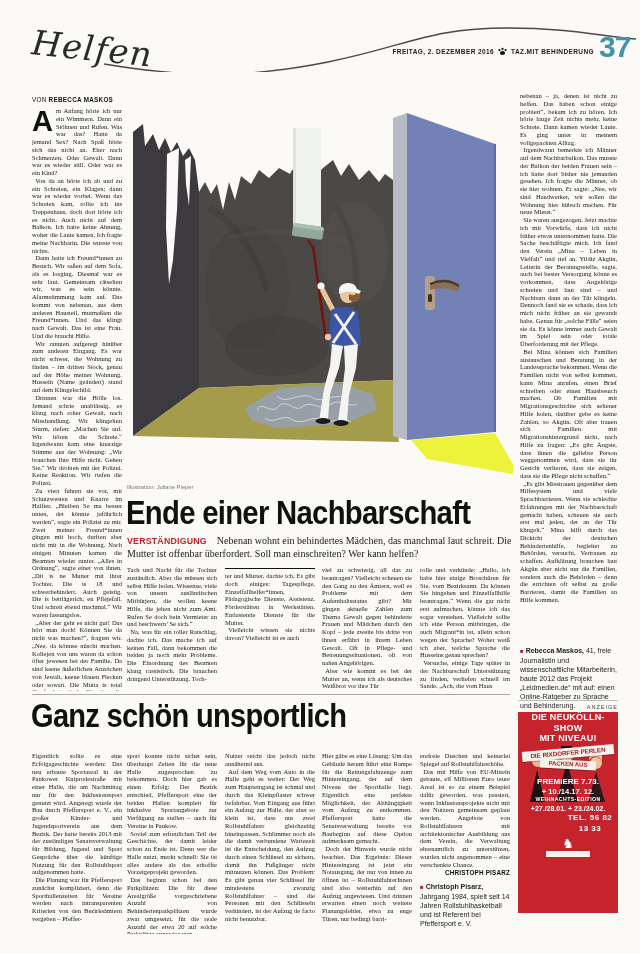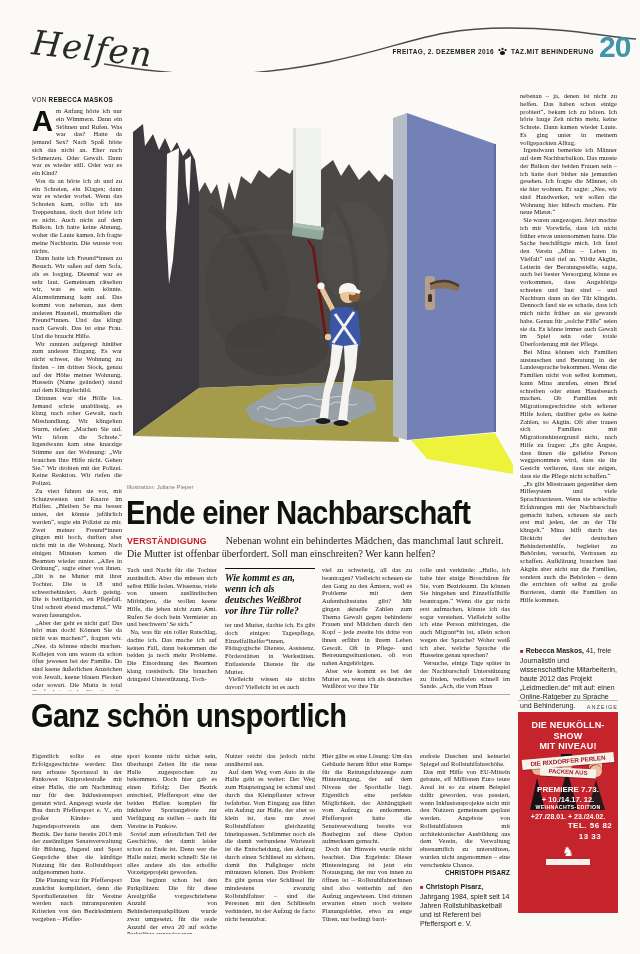--- a/index.html
+++ b/index.html
@@ -21,21 +21,21 @@
   .a1-byline{position:absolute;left:32px;top:96px;font:400 6.3px/8px "Liberation Sans",sans-serif;
              letter-spacing:.3px;color:#111;}
   .a1-byline b{font-weight:700;}
   .a1-col1{left:32px;top:107px;height:584px;}
   .dropcap{float:left;font:700 29px/27px "Liberation Sans",sans-serif;padding:1px 3px 0 0;color:#111;}
   .illu{position:absolute;left:127px;top:88px;}
   .illu-caption{position:absolute;left:127px;top:484px;font:5.8px/7px "Liberation Sans",sans-serif;color:#777;}
   .a1-headline{position:absolute;left:126px;top:495px;font:700 34px/34px "Liberation Sans",sans-serif;
                letter-spacing:-.8px;transform:scaleX(.86);transform-origin:0 0;white-space:nowrap;color:#111;}
   .kicker{position:absolute;font:400 10px/13px "Liberation Serif",serif;color:#1a1a1a;}
-  .kicker .klabel{font:700 8.8px "Liberation Sans",sans-serif;color:#c7202c;letter-spacing:.2px;margin-right:19px;}
+  .kicker .klabel{font:700 8.8px "Liberation Sans",sans-serif;color:#c7202c;letter-spacing:.2px;margin-right:10px;}
   .a1-kicker{left:127px;top:534px;width:386px;}
   .a1-col2{left:127px;top:566px;height:124px;}
   .a1-col3{position:absolute;left:225px;top:566px;width:90px;height:124px;overflow:hidden;}
   .quote-rule{border-top:1.6px solid #111;width:100%;margin:2px 0 3px;}
   .pull-quote{font:italic 700 9.6px/11px "Liberation Serif",serif;color:#111;margin-bottom:5px;}
   .a1-col3-text{font:6.5px/7.75px "Liberation Serif",serif;text-align:justify;white-space:pre-line;hyphens:auto;}
   .a1-col4{left:322px;top:566px;height:124px;}
   .a1-col5{left:420px;top:566px;height:124px;}
   .a1-col6{left:520px;top:92px;width:97px;height:549px;}
   .bio{position:absolute;font:400 7px/9px "Liberation Sans",sans-serif;color:#222;text-align:left;}
@@ -58,21 +58,21 @@
            white-space:pre-line;hyphens:auto;color:#161616;}
   .a2-author{text-align:right;font:700 6.3px/9px "Liberation Sans",sans-serif;letter-spacing:.2px;color:#111;}
   .a2-bio{position:relative;margin-top:5px;font:400 7px/9px "Liberation Sans",sans-serif;color:#222;}
   .a2-bio .bull{color:#b0252c;margin-right:2px;font-size:6px;}
   .a2-bio .bname{font-weight:700;}
   
   .anzeige-label{position:absolute;left:518px;top:704px;width:100px;text-align:right;
                  font:400 5.5px/7px "Liberation Sans",sans-serif;letter-spacing:1px;color:#444;}
   .ad-box{position:absolute;left:518px;top:712px;width:100px;height:201px;background:#c5242c;
           text-align:center;color:#fff;font-family:"Liberation Sans",sans-serif;overflow:hidden;}
-  .ad-h{font:700 9px/10.5px "Liberation Sans",sans-serif;letter-spacing:.2px;padding-top:8px;white-space:pre-line;}
+  .ad-h{font:700 9px/10.5px "Liberation Sans",sans-serif;letter-spacing:.2px;padding-top:0;white-space:pre-line;}
   .ad-performers{display:block;margin:2px auto 0;}
   .ribbon{background:#f6f3ec;color:#a41d24;font:700 6.2px/10px "Liberation Sans",sans-serif;
           width:92px;margin:-54px auto 0;transform:rotate(-5deg);box-shadow:0 1px 0 rgba(0,0,0,.25);}
   .ribbon2{width:56px;margin:2px auto 0;transform:rotate(3deg);font-size:6px;line-height:9px;}
   .ad-l1{font:700 8px/10px "Liberation Sans",sans-serif;margin-top:8px;}
   .ad-l2{font:700 7.5px/9.5px "Liberation Sans",sans-serif;}
   .ad-l3{font:700 5.2px/7.5px "Liberation Sans",sans-serif;letter-spacing:.4px;}
   .ad-l4{font:700 7px/9.5px "Liberation Sans",sans-serif;}
   .ad-l5{font:700 8px/10.5px "Liberation Sans",sans-serif;letter-spacing:.5px;margin-left:44px;}
   .ad-logo{margin-top:4px;}
@@ -91,21 +91,21 @@
   <div class="m-dateline">
     <span>FREITAG, 2. DEZEMBER 2016</span>
     <svg width="9" height="9" viewBox="0 0 9 9" fill="#111">
       <ellipse cx="4.5" cy="6" rx="2.6" ry="2.1"></ellipse>
         <circle cx="1.4" cy="3" r="1.1"></circle>
       <circle cx="4.5" cy="1.9" r="1.1"></circle>
         <circle cx="7.6" cy="3" r="1.1"></circle>
     </svg>
     <span>TAZ.MIT BEHINDERUNG</span>
   </div>
-  <div class="m-pagenum">20</div>
+  <div class="m-pagenum">37</div>
 
   <div class="a1-byline">
     <span>VON</span>
     <b>REBECCA MASKOS</b>
   </div>
 
   <div class="bodycol w90 a1-col1"><span class="dropcap">A</span><span>m Anfang hörte ich nur ein Wimmern. Dann ein Stöhnen und Rufen. Was war das? Hatte da jemand Sex? Nach Spaß hörte sich das nicht an. Eher nach Schmerzen. Oder Gewalt. Dann war es wieder still. Oder war es ein Kind?
  Von da an hörte ich ab und zu ein Schreien, ein Klagen; dann war es wieder vorbei. Wenn das Schreien kam, rollte ich ins Treppenhaus, doch dort hörte ich es nicht. Auch nicht auf dem Balkon. Ich hatte keine Ahnung, woher die Laute kamen. Ich fragte meine Nachbarin. Die wusste von nichts.
  Dann hatte ich Freund*innen zu Besuch. Wir saßen auf dem Sofa, als es losging. Diesmal war es sehr laut. Gemeinsam rätselten wir, was es sein könnte. Alarmstimmung kam auf. Das kommt von nebenan, aus dem anderen Hausteil, mutmaßten die Freund*innen. Und das klingt nach Gewalt. Das ist eine Frau. Und die braucht Hilfe.
  Wir rannten aufgeregt hinüber zum anderen Eingang. Es war nicht schwer, die Wohnung zu finden – im dritten Stock, genau auf der Höhe meiner Wohnung. Hussein (Name geändert) stand auf dem Klingelschild.
@@ -184,21 +184,20 @@
   <div class="a1-headline">Ende einer Nachbarschaft</div>
   <div class="kicker a1-kicker">
     <span class="klabel">VERSTÄNDIGUNG</span><span>Nebenan wohnt ein behindertes Mädchen, das manchmal laut schreit. Die Mutter ist offenbar überfordert. Soll man einschreiten? Wer kann helfen?</span>
   </div>
 
   <div class="bodycol w90 a1-col2">Tach und Nacht für die Tochter zuständich. Aber die müssen sich selbst Hilfe holen. Wissense, viele von unsern ausländischen Mitbürjern, die wollen keene Hilfe, die jehen nicht zum Amt. Rufen Se doch bein Vermieter an und beschwern’ Se sich.“
  Na, was für ein toller Ratschlag, dachte ich. Das mache ich auf keinen Fall, dann bekommen die beiden ja noch mehr Probleme. Die Einordnung des Beamten klang rassistisch. Die brauchen dringend Unterstützung. Toch-</div>
 
   <div class="a1-col3">
     <div class="quote-rule"></div>
-    <div class="pull-quote">Wie kommt es an, wenn ich als deutsches Weißbrot vor ihre Tür rolle?</div>
     <div class="a1-col3-text">ter und Mutter, dachte ich. Es gibt doch einiges: Tagespflege, Einzelfallhelfer*innen, Pädagogische Dienste, Assistenz. Förderstätten in Werkstätten. Entlastende Dienste für die Mutter.
  Vielleicht wissen sie nichts davon? Vielleicht ist es auch</div>
   </div>
 
   <div class="bodycol w90 a1-col4">viel zu schwierig, all das zu beantragen? Vielleicht scheuen sie den Gang zu den Ämtern, weil es Probleme mit dem Aufenthaltsstatus gibt? Mir gingen aktuelle Zahlen zum Thema Gewalt gegen behinderte Frauen und Mädchen durch den Kopf – jede zweite bis dritte von ihnen erfährt in ihrem Leben Gewalt. Oft in Pflege- und Betreuungssituationen, oft von nahen Angehörigen.
  Aber wie kommt es bei der Mutter an, wenn ich als deutsches Weißbrot vor ihre Tür</div>
   <div class="bodycol w90 a1-col5">rolle und verkünde: „Hallo, ich habe hier einige Broschüren für Sie, vom Bezirksamt. Da können Sie hingehen und Einzelfallhilfe beantragen.“ Wenn die gar nicht erst aufmachen, könnte ich das sogar verstehen. Vielleicht sollte ich eine Person mitbringen, die auch Migrant*in ist, allein schon wegen der Sprache? Woher weiß ich aber, welche Sprache die Husseins genau sprechen?
  Versuche, einige Tage später in der Nachbarschaft Unterstützung zu finden, verliefen schnell im Sande. „Ach, die vom Haus</div>
   <div class="bodycol a1-col6">nebenan – ja, denen ist nicht zu helfen. Das haben schon einige probiert“, bekam ich zu hören. Ich hörte lange Zeit nichts mehr, keine Schreie. Dann kamen wieder Laute. Es ging unter in meinem vollgepackten Alltag.
  Irgendwann bemerkte ich Männer auf dem Nachbarbalkon. Das musste der Balkon der beiden Frauen sein – ich hatte dort bisher nie jemanden gesehen. Ich fragte die Männer, ob sie hier wohnen. Er sagte: „Nee, wir sind Handwerker, wir sollen die Wohnung hier hübsch machen. Für neue Mieter.“

